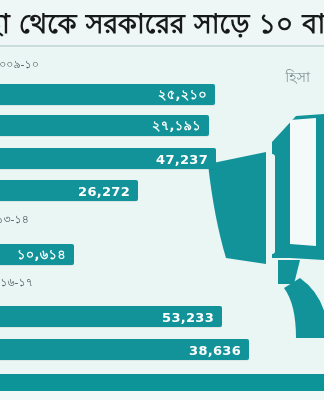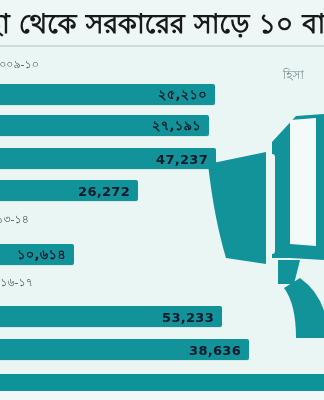--- a/index.html
+++ b/index.html
@@ -47,27 +47,27 @@
   }
   .bar{
     position:absolute;left:-10px;height:21px;
     background:#12939a;
     border-radius:0 2px 2px 0;
     box-shadow:0 1px 0 rgba(0,0,0,0.06);
   }
   .barval{
     position:absolute;right:8px;top:50%;transform:translateY(-50%);
     font-family:"DejaVu Sans","Liberation Sans",sans-serif;
-    font-size:13px;font-weight:bold;color:#0f172a;white-space:nowrap;
+    font-size:13px;font-weight:bold;color:#ffffff;white-space:nowrap;
     letter-spacing:0.3px;
   }
   .sidenote{
-    position:absolute;right:20px;top:18px;
+    position:absolute;right:14px;top:18px;
     font-family:Liberation Sans, sans-serif;
-    font-size:12px;color:#7d8b8d;white-space:nowrap;
+    font-size:14px;color:#7d8b8d;white-space:nowrap;
   }
 
   
   .footer-gap{position:absolute;left:0;top:370px;width:324px;height:4px;background:#eef7f6;}
   .footer-bar{position:absolute;left:0;top:374px;width:324px;height:17px;background:#0d9499;}
   .footer-below{position:absolute;left:0;top:391px;width:324px;height:9px;background:#f2f8f8;}
 </style>
 </head>
 <body>
 

